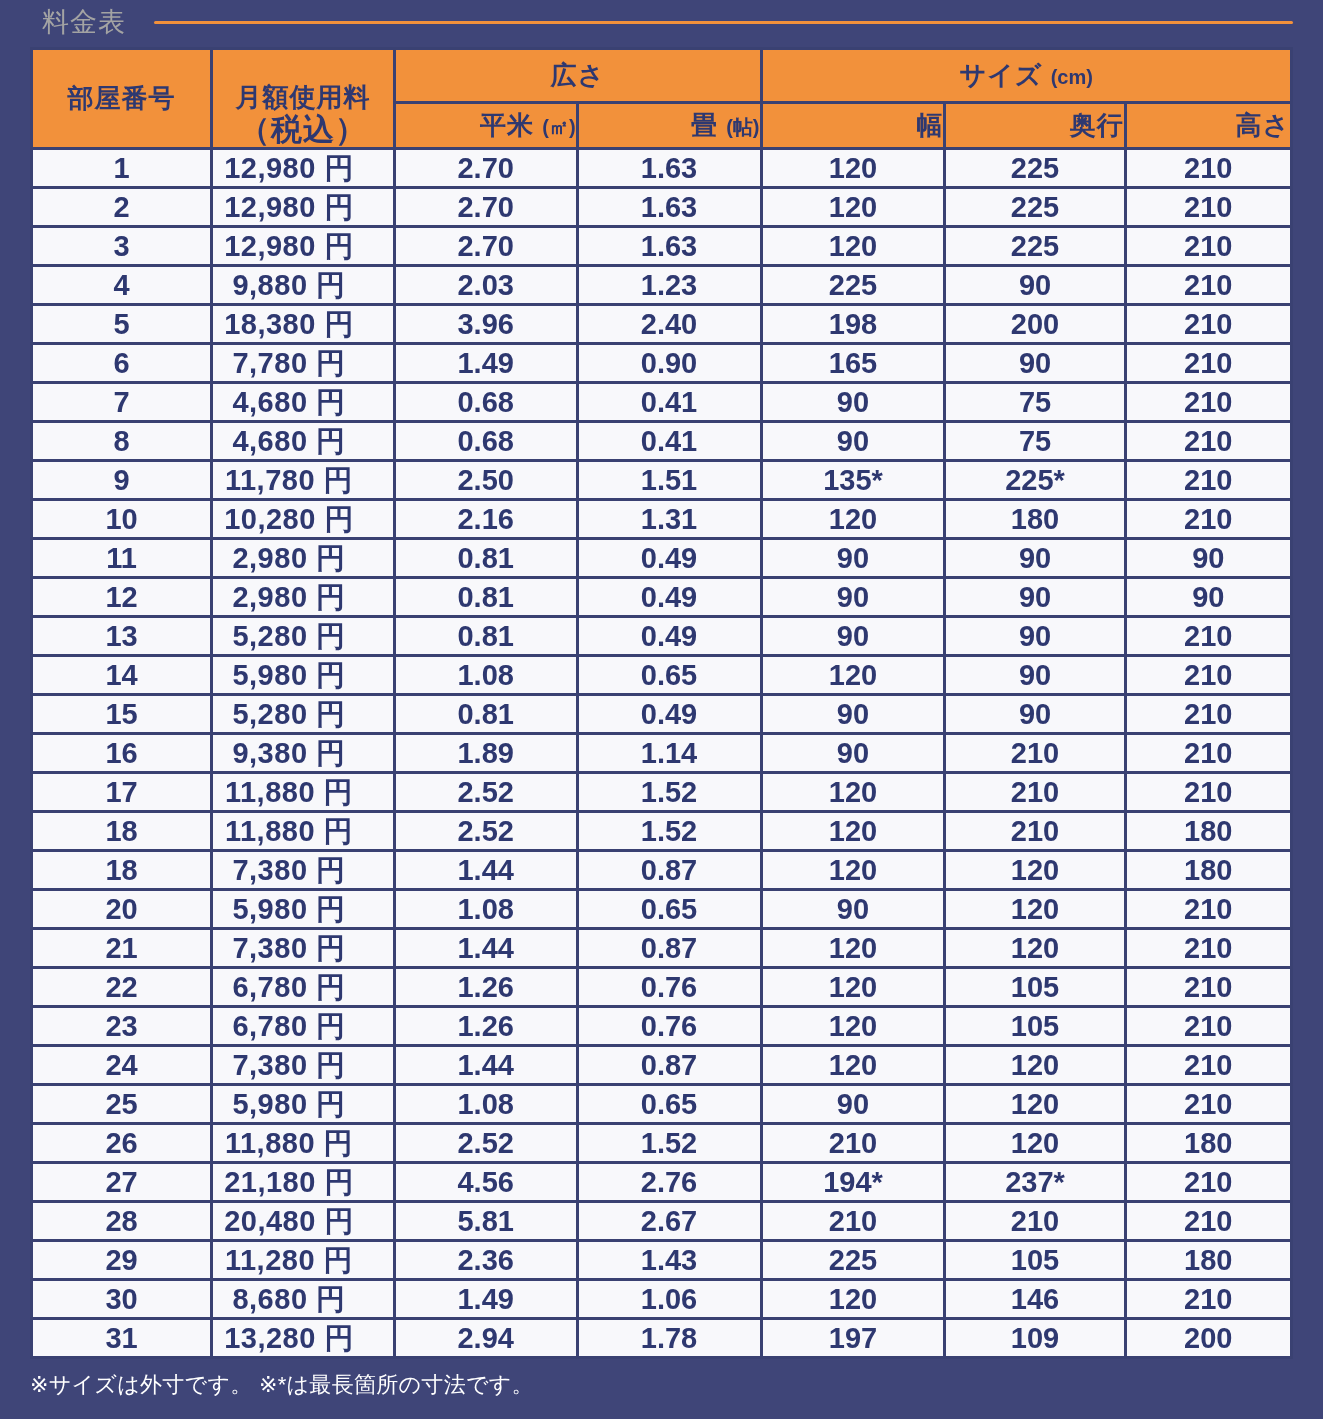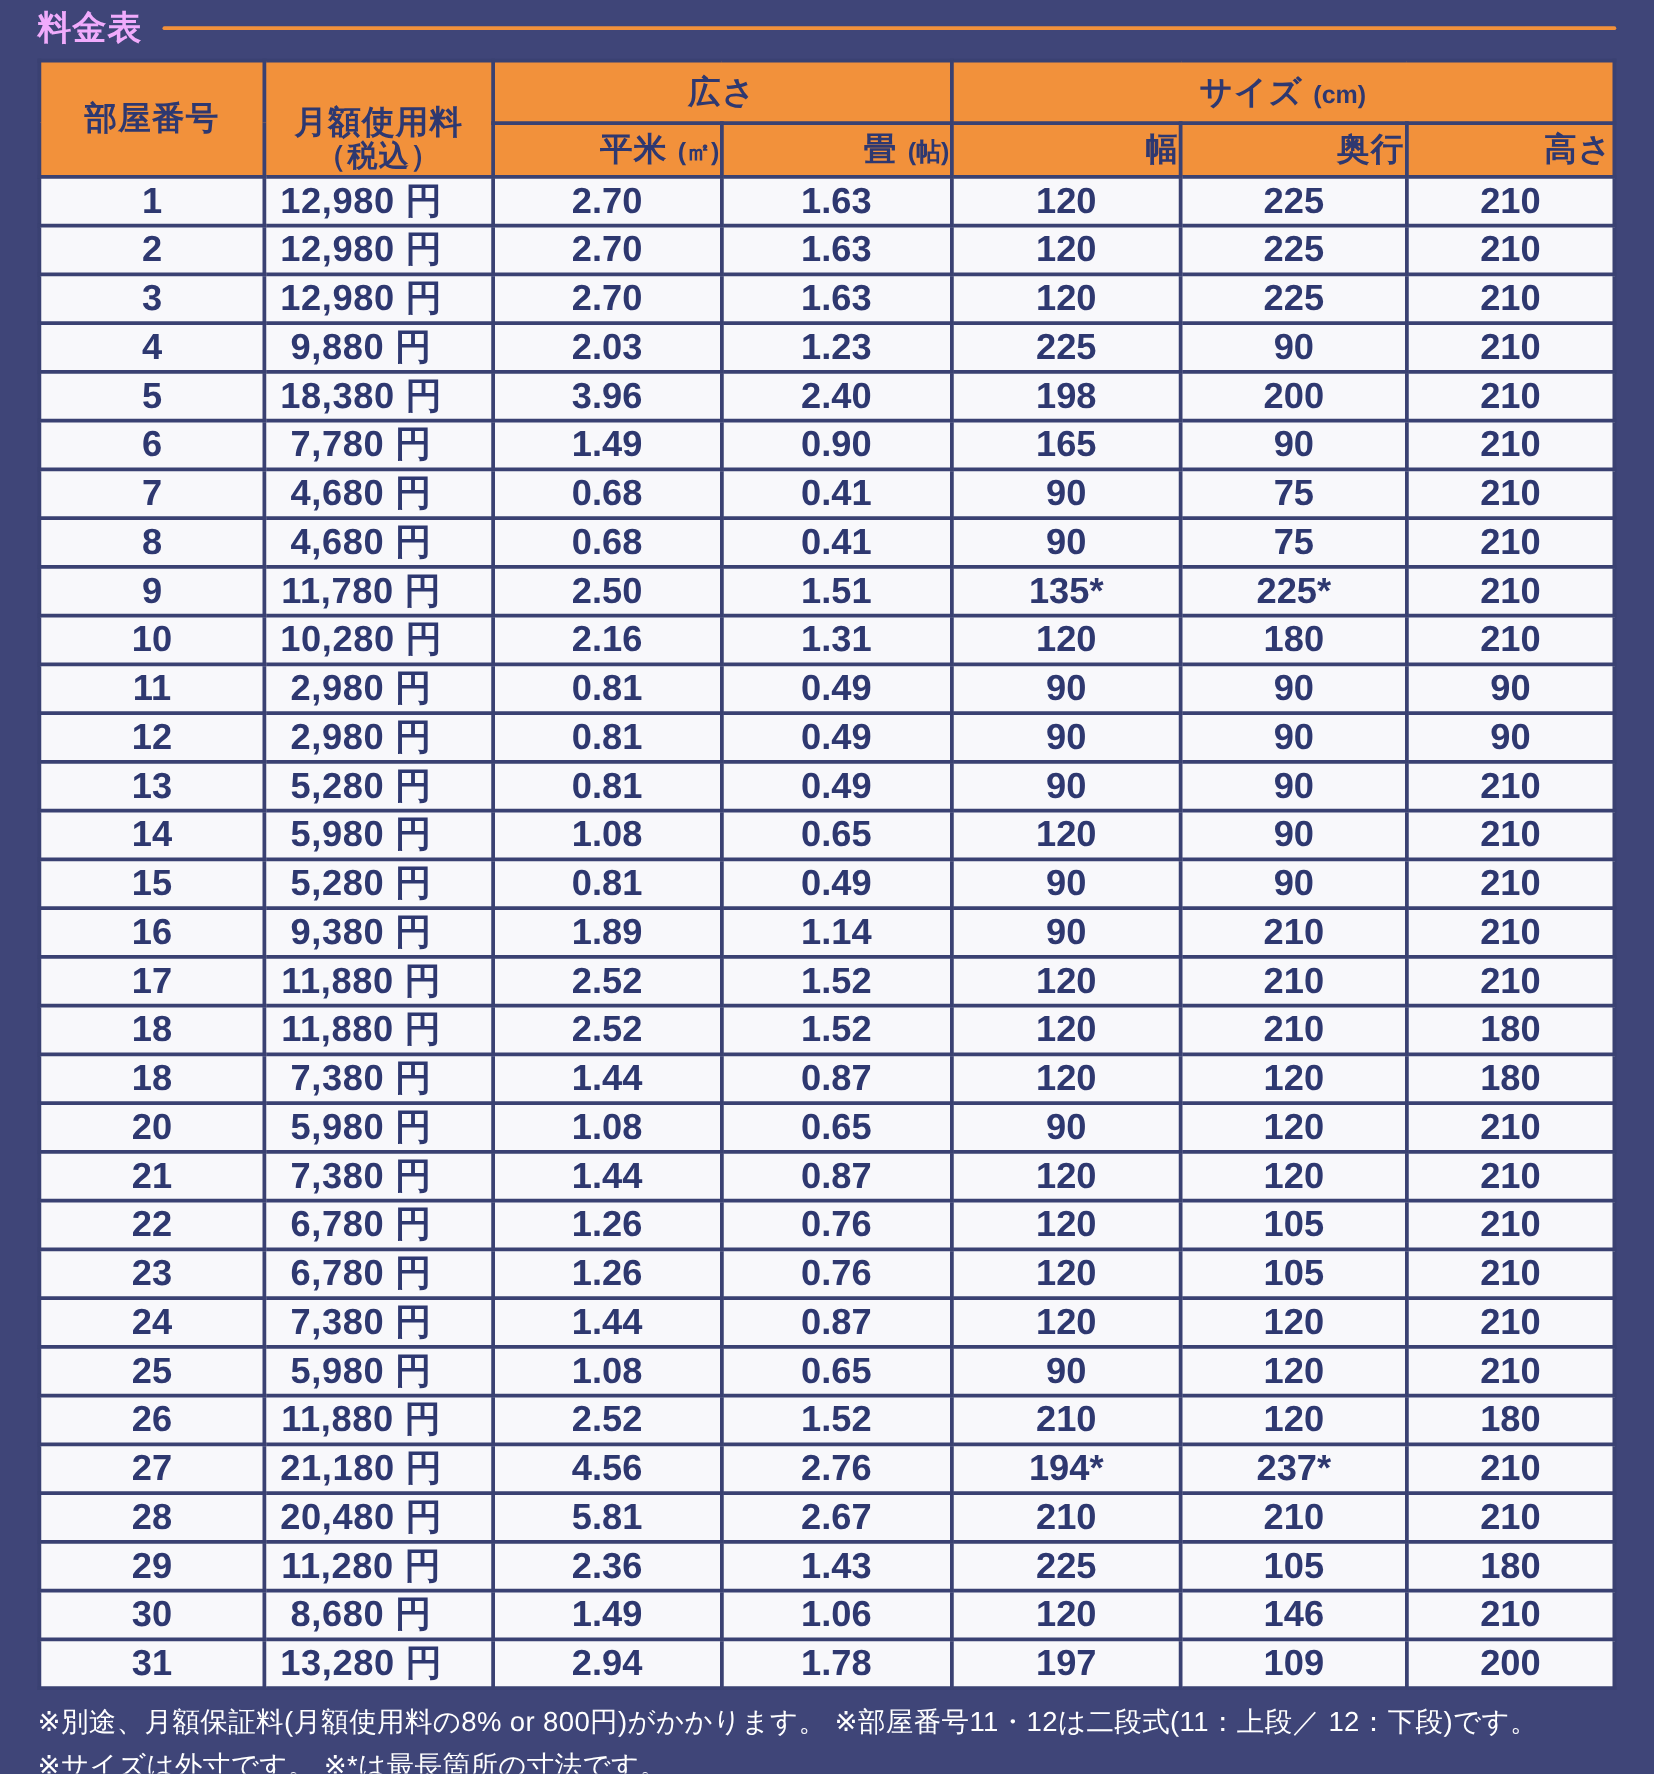--- a/index.html
+++ b/index.html
@@ -16,24 +16,24 @@
     box-sizing: border-box;
     padding: 6px 30px 0 30px;
     overflow: hidden;
   }
   .title-row {
     display: flex;
     align-items: center;
     height: 32px;
   }
   .title {
-    margin: 0;
-    color: #f0abfc;
+    margin: 12px;
+    color: #a3a3a3;
     font-size: 27px;
-    font-weight: bold;
+    font-weight: normal;
     letter-spacing: 1px;
     line-height: 1;
   }
   .title-rule {
     flex: 1;
     height: 3px;
     background: #F2913B;
     margin-left: 16px;
     border-radius: 2px;
   }
@@ -58,21 +58,21 @@
   }
   .price-table thead tr.group-row th { height: 43px; }
   .price-table thead tr.sub-row th { height: 37px; text-align: right; }
   .price-table thead th .unit {
     font-size: 20px;
     font-weight: bold;
     letter-spacing: 0;
   }
   .price-table thead th .fee-sub {
     display: block;
-    font-size: 24px;
+    font-size: 31px;
     line-height: 1.1;
   }
   .price-table thead th .fee-main {
     display: block;
     font-size: 26px;
     line-height: 1.2;
     margin-top: 32px;
   }
   .price-table td {
     background: #F8F8FB;
@@ -431,17 +431,16 @@
           <td>2.94</td>
           <td>1.78</td>
           <td>197</td>
           <td>109</td>
           <td>200</td>
         </tr>
       </tbody>
   </table>
 
   <div class="notes">
-    <p>※別途、月額保証料(月額使用料の8% or 800円)がかかります。 ※部屋番号11・12は二段式(11：上段／ 12：下段)です。</p>
     <p>※サイズは外寸です。 ※*は最長箇所の寸法です。</p>
   </div>
 
 </div>
 
 </body></html>

